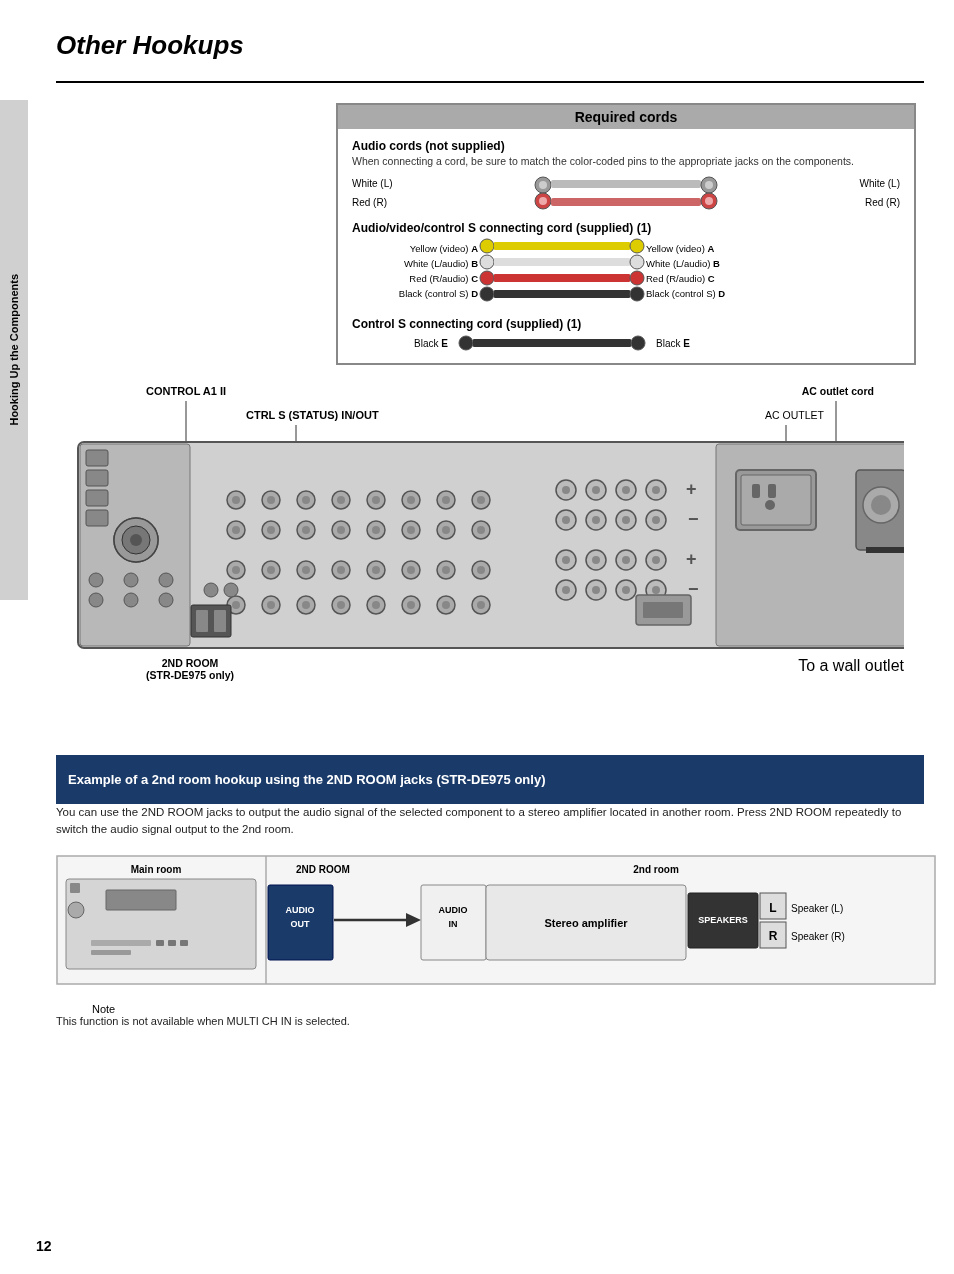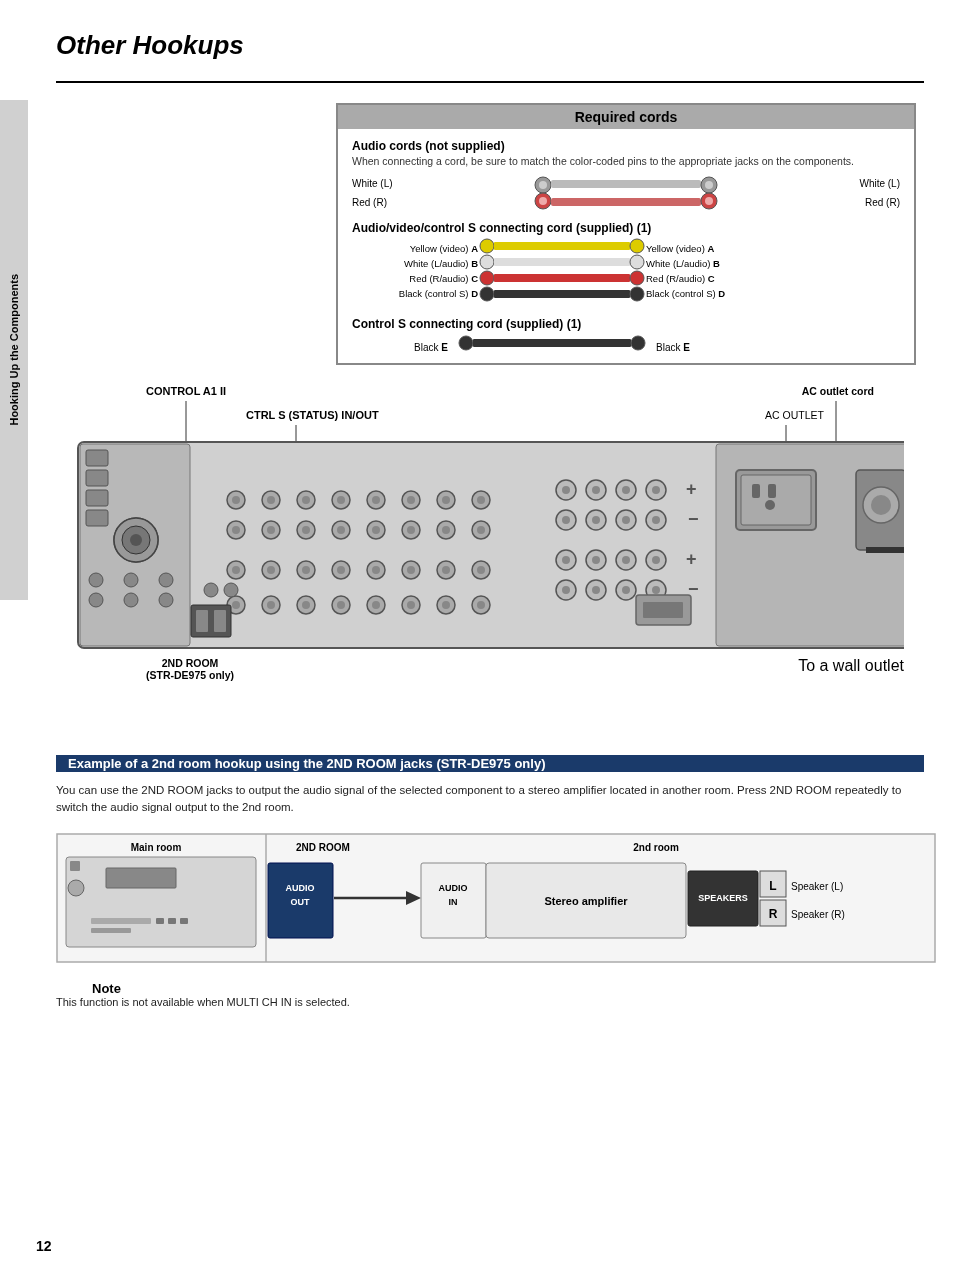--- a/index.html
+++ b/index.html
@@ -116,21 +116,21 @@
       text-align: left;
       padding-left: 4px;
     }
 
     
     .controls-section {
       margin-top: 12px;
     }
     .controls-row {
       display: flex;
-      align-items: flex-end;
+      align-items: center;
       margin-top: 0;
     }
     .controls-left {
       font-size: 10px;
       width: 100px;
       text-align: right;
       padding-right: 4px;
     }
     .controls-center {
       width: 200px;
@@ -178,42 +178,41 @@
       right: 80px;
       top: 28px;
       font-size: 10.5px;
       font-weight: bold;
     }
 
     
     .example-box {
       background: #1a3a6a;
       color: #fff;
-      padding: 1px 12px;
+      padding: 17px 12px;
       font-size: 13px;
       font-weight: bold;
       margin-top: 10px;
-      margin-bottom: 10px;
     }
 
     
     .desc-text {
       font-size: 11.5px;
       line-height: 1.5;
       margin-bottom: 16px;
       color: #222;
     }
 
     
     .note-section {
       margin-top: 12px;
     }
     .note-title {
-      font-weight: bold;
-      font-size: 13px;
+      font-weight: normal;
+      font-size: 11px;
       padding-left: 36px;
     }
     .note-text {
       font-size: 11px;
       color: #222;
     }
 
     
     .page-number {
       position: absolute;

